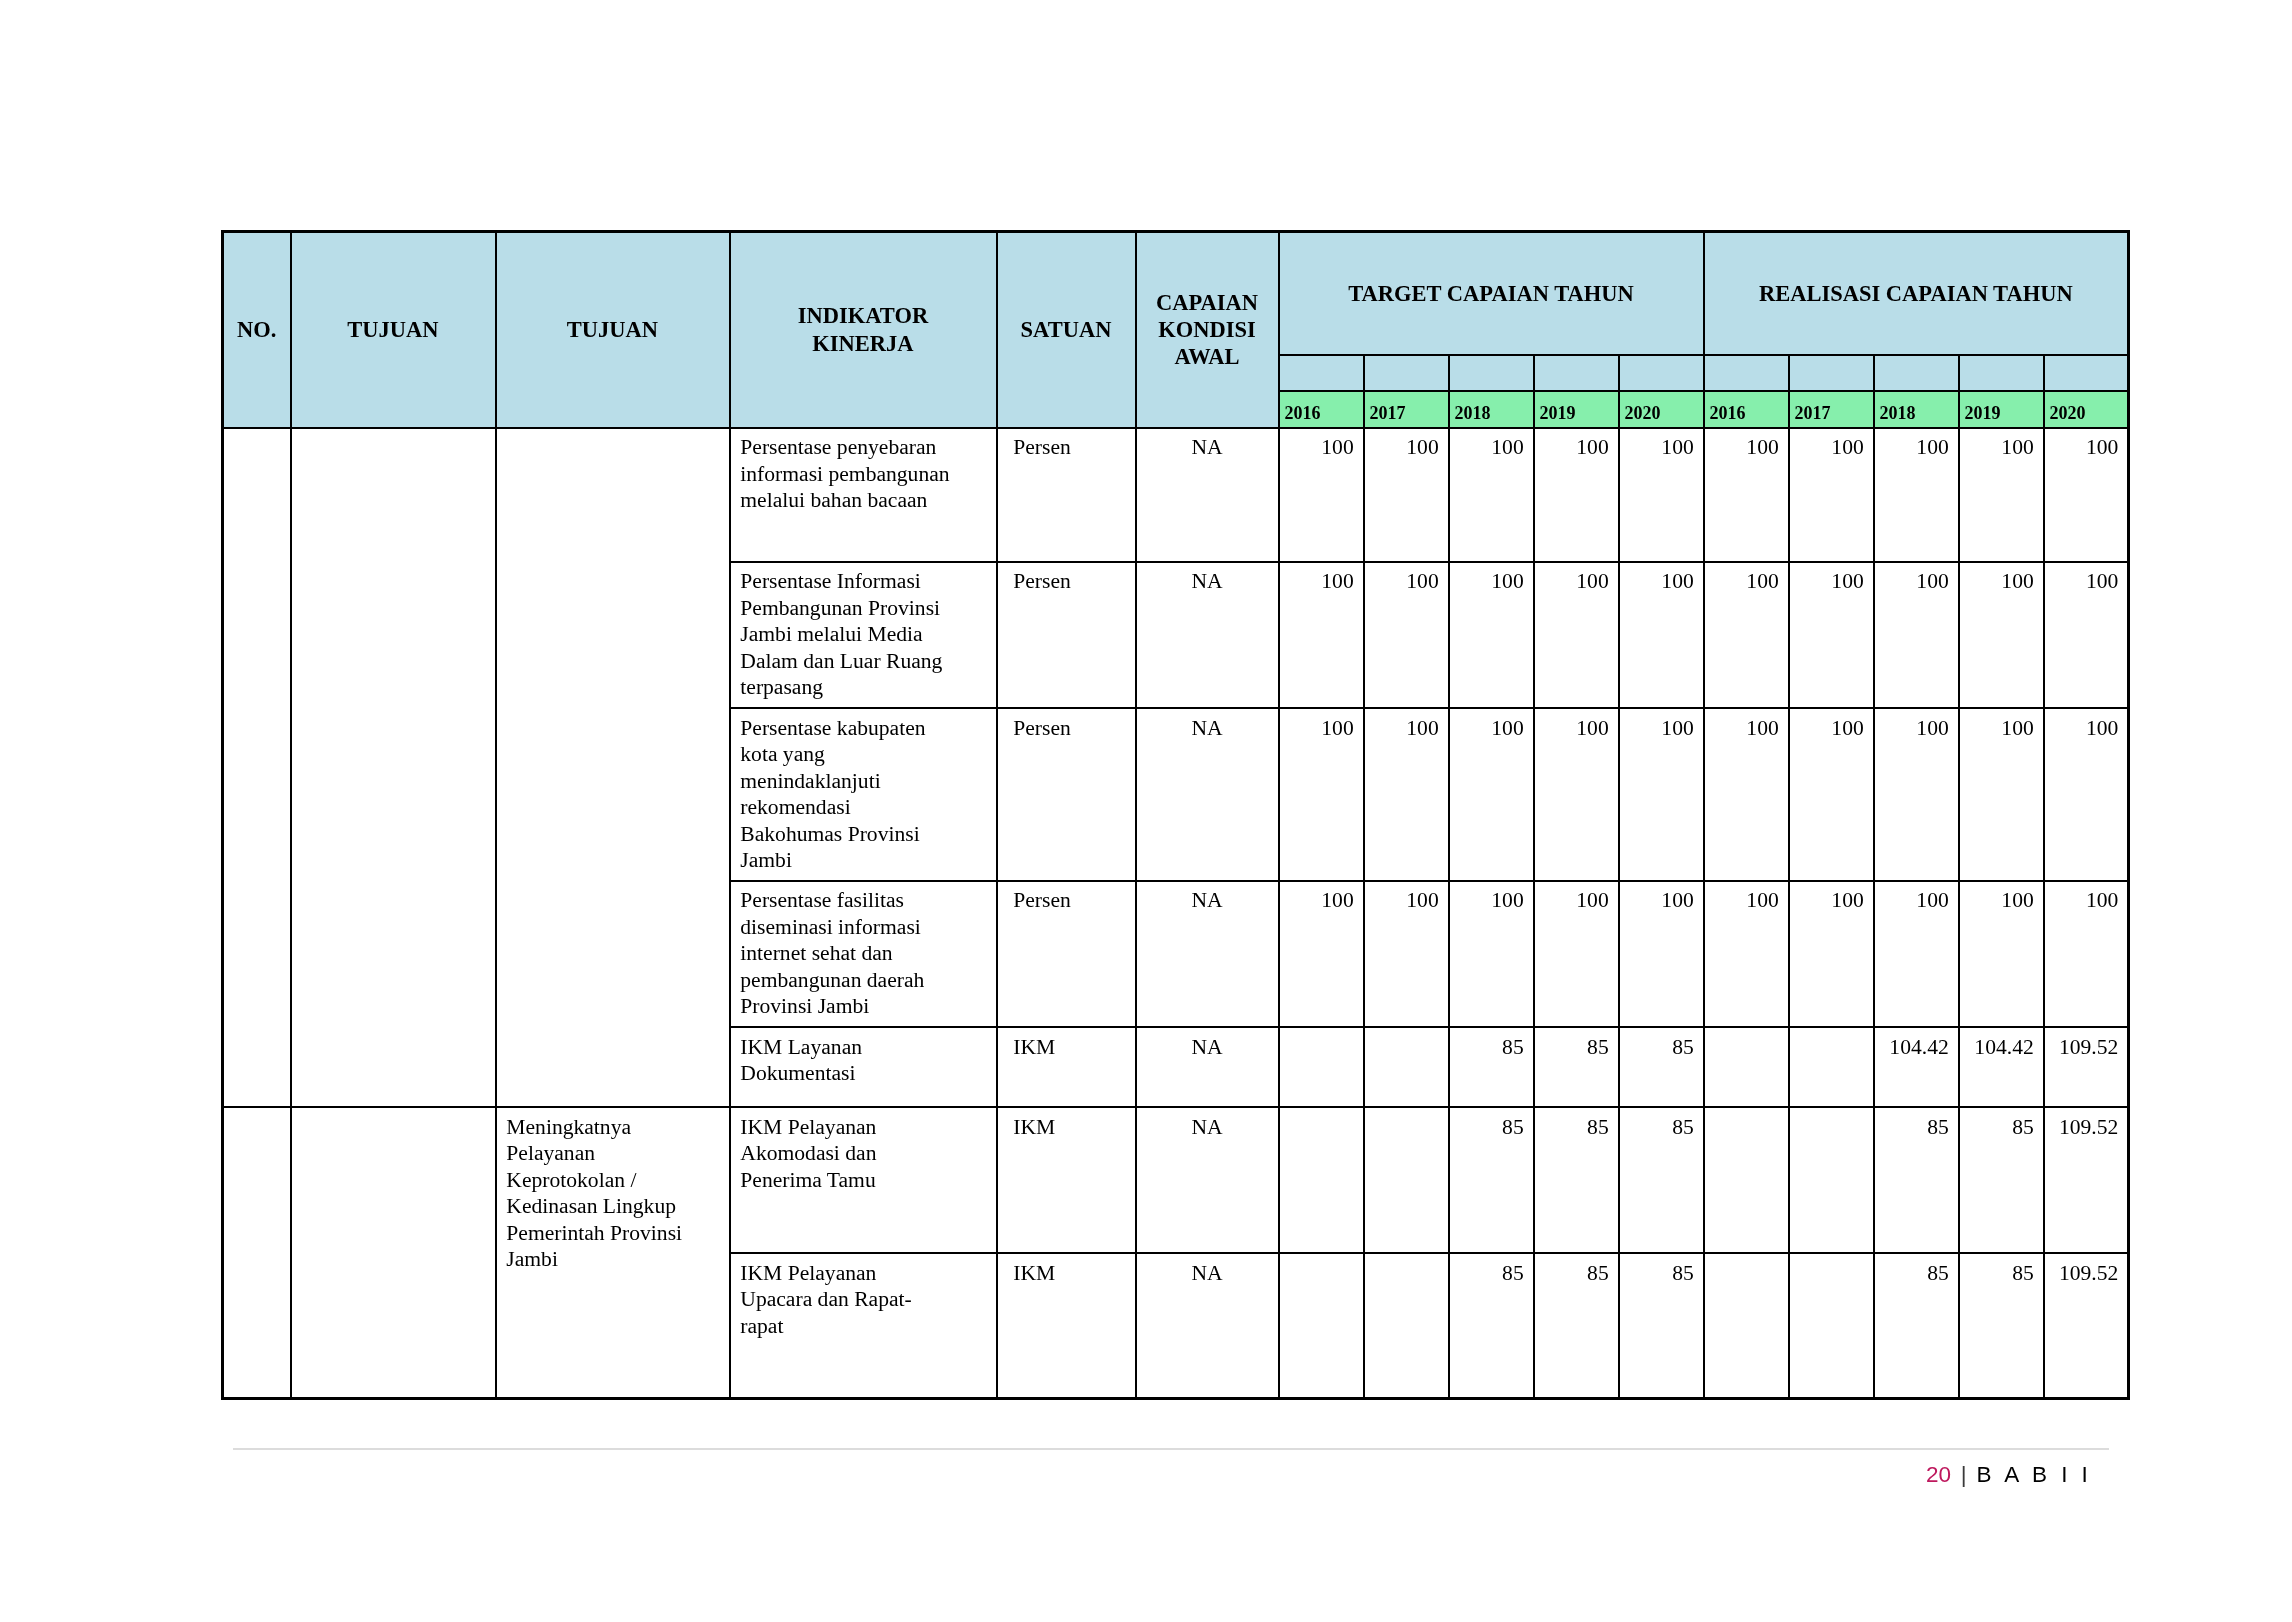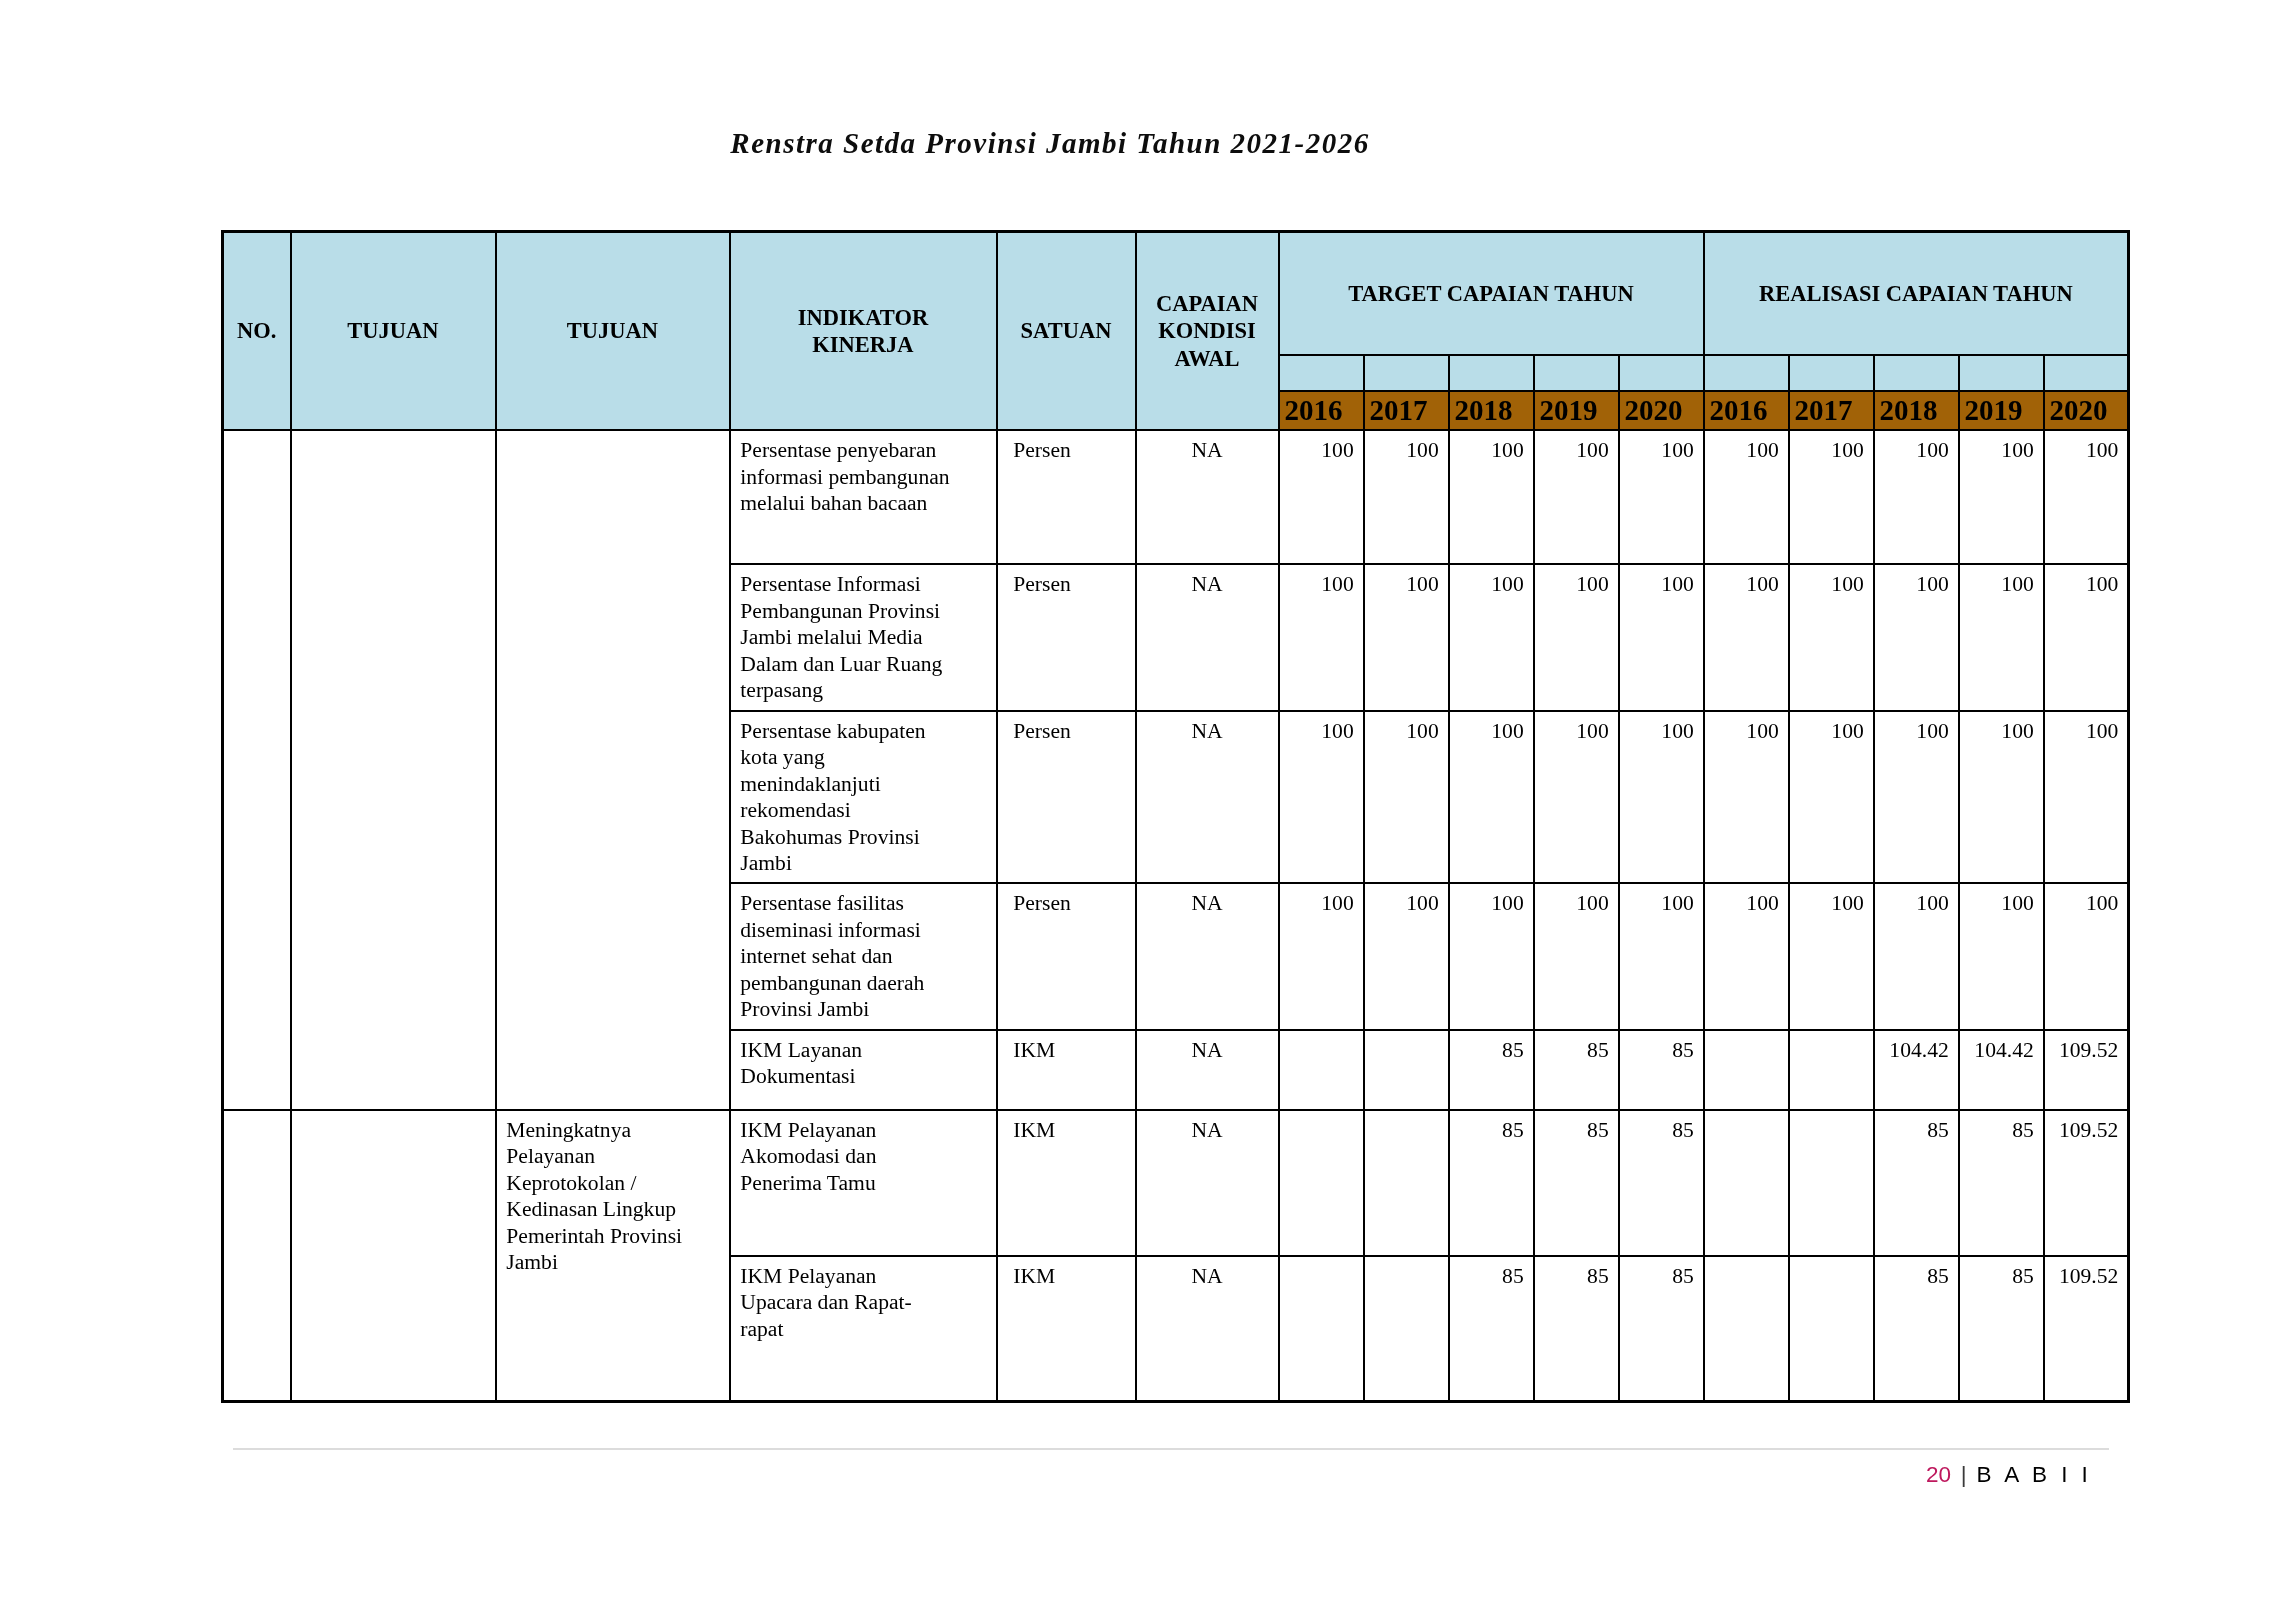--- a/index.html
+++ b/index.html
@@ -44,25 +44,25 @@
     font-weight: bold;
     text-align: center;
     vertical-align: middle;
     font-size: 22.5px;
     line-height: 27.4px;
     padding: 2px 5px;
     white-space: pre-line;
   }
   .hd-ind { padding: 2px 41px; }
   .year-cell {
-    background: #a16207;
+    background: #86efac;
     font-weight: bold;
     text-align: left;
     vertical-align: bottom;
-    font-size: 29px;
+    font-size: 18px;
     padding: 2px 2px 2.9px 4.9px;
     margin-top: 40px;
   }
   .spacer-cell { background: #b9dde8; }
   td.txt {
     text-align: left;
     vertical-align: top;
     font-size: 21.6px;
     line-height: 26.5px;
     padding: 5.9px 7.8px 5.9px 9.8px;
@@ -108,21 +108,20 @@
   }
   #footer-text .pageno { color: #be185d; }
   #footer-text .sep { color: #3a3a3a; padding: 0 9.8px; }
   #footer-text .section { color: #000000; letter-spacing: 3.9px; }
 </style>
 </head>
 <body>
 
 <div id="page">
 
-  <div id="doc-title">Renstra Setda Provinsi Jambi Tahun 2021-2026</div>
 
   <table class="renstra">
     <colgroup>
       <col style="width:68px">
         <col style="width:205px">
         <col style="width:234px">
       <col style="width:267px">
         <col style="width:139px">
         <col style="width:143px">
       <col style="width:85px">

